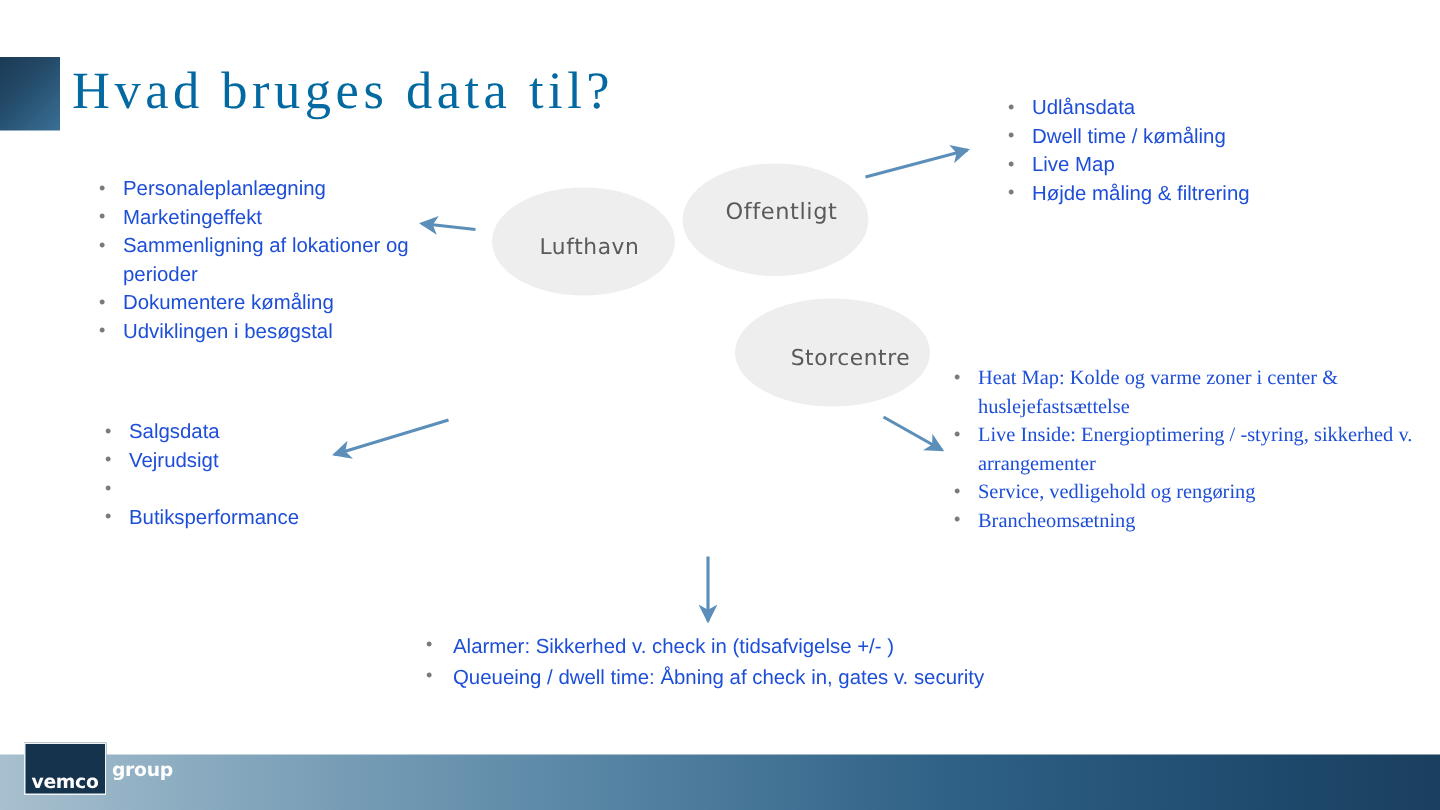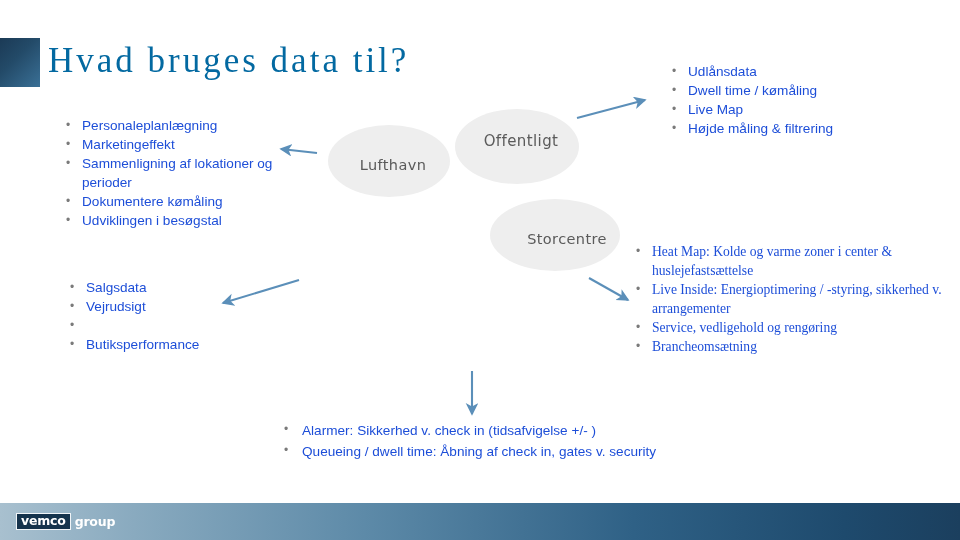--- a/index.html
+++ b/index.html
@@ -73,21 +73,21 @@
     position:absolute;left:0;bottom:0;width:960px;height:37px;
     background:linear-gradient(to right,#a8c0cf 0%,#89aabf 14%,#5d8aa8 38%,#2f6186 66%,#1e4a6d 88%,#1b3f5e 100%);
   }
   #logo{
     position:absolute;left:16px;bottom:10px;
     display:flex;align-items:center;
     font-family:"DejaVu Sans","Liberation Sans",sans-serif;
     font-weight:bold;font-size:12.5px;letter-spacing:-.2px;
   }
   #logo .vemco{
-    background:#15334c;color:#ffffff;padding:0 4px 2px 4px;
+    background:#15334c;color:#ffffff;padding:18px 4px 2px 4px;
     border:1px solid #f0f4f7;line-height:13px;
   }
   #logo .group{color:#ffffff;margin-left:4px;line-height:13px;}
 </style>
 </head>
 <body>
 
 <div class="slide">
 
   <div id="accent-square"></div>

